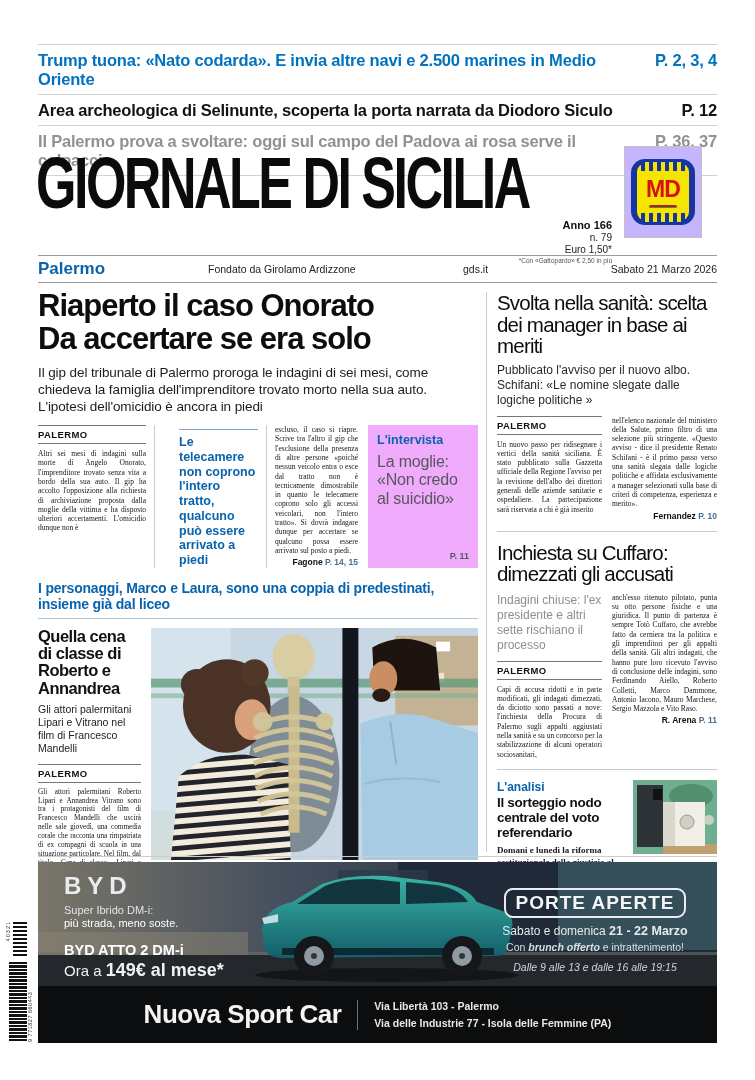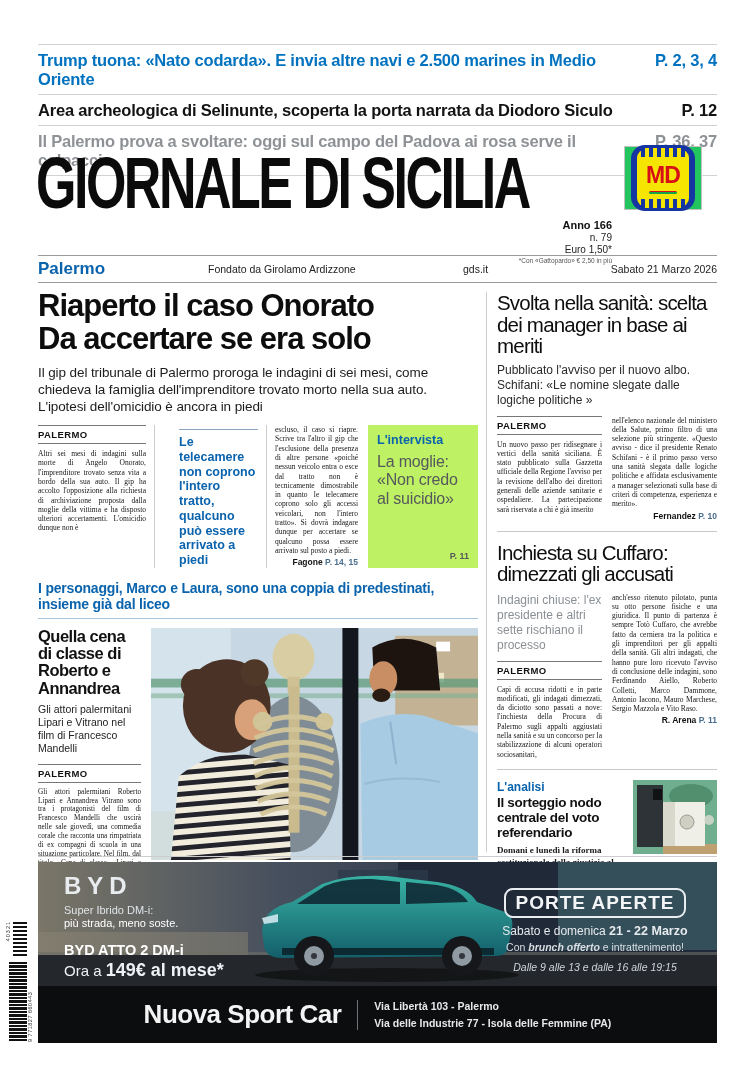--- a/index.html
+++ b/index.html
@@ -13,22 +13,22 @@
   .teasers { position:absolute; left:38px; top:44px; width:679px; }
   .teaser-row { display:flex; justify-content:space-between; align-items:baseline;
     padding:6px 0 5px; border-bottom:1px solid #d0d3d5; font-weight:700; font-size:16.5px; letter-spacing:-0.2px;}
   .teaser-row:first-child { border-top:1px solid #d0d3d5; }
   .t-blue { color:#0072bf; } .t-black { color:#121212; } .t-gray { color:#8e9296; }
   .teaser-pages { white-space:nowrap; margin-left:12px; }
   
   .masthead-title { position:absolute; left:36px; top:142px; height:78px; }
   .masthead-title span { display:inline-block; font-weight:700; font-size:52px; letter-spacing:-2.5px;
     transform:scaleY(1.38); transform-origin:left top; white-space:nowrap; color:#0b0b0b; }
-  .md-logo { position:absolute; left:624px; top:146px; width:78px; height:64px; border:1px solid #c2c2c2;
-    background:#22c55e; display:flex; align-items:center; justify-content:center; }
+  .md-logo { position:absolute; left:624px; top:146px; width:78px; height:92px; border:1px solid #c2c2c2;
+    background:#c4b5fd; display:flex; align-items:center; justify-content:center; }
   .md-badge { position:relative; width:64px; height:66px; background:#1535a3; border-radius:14px; overflow:hidden; }
   .md-yellow { position:absolute; inset:4px 6px; background:#f5e500; border-radius:9px; }
   .md-stripes { position:absolute; left:10px; right:10px; height:9px;
     background:repeating-linear-gradient(90deg,#1535a3 0 4px,#f5e500 4px 8px); }
   .md-stripes.top { top:3px; } .md-stripes.bot { bottom:3px; }
   .md-text { position:absolute; left:0; right:0; top:17px; text-align:center;
     font-weight:700; font-size:23px; letter-spacing:-1px; color:#d80f16; }
   .md-underline { position:absolute; left:50%; transform:translateX(-50%); bottom:17px; width:28px; height:3px;
     background:linear-gradient(180deg,#d80f16 0 1.5px,#17a34a 1.5px 3px); border-radius:2px; }
   .pubinfo { position:absolute; right:143px; top:219px; width:220px; text-align:right; line-height:1.18; }
@@ -56,21 +56,21 @@
     text-align:justify; color:#141414; }
   .byline { text-align:right; font-size:8.5px; margin-top:2px; }
   .byline .nm { font-weight:700; color:#111; }
   .byline .pg { font-weight:700; color:#4a6e8f; }
   .lead-row { display:flex; margin-top:10px; }
   .lead-c1 { width:108px; }
   .lead-quote { width:104px; margin-left:8px; padding:4px 0 0 24px; border-left:1px solid #ccc;
     font-weight:700; font-size:12.5px; line-height:1.18; color:#0a63ad; }
   .lead-quote .qinner{ border-top:1px solid #8aa5c0; padding-top:5px; display:block; }
   .lead-c2 { width:92px; margin-left:8px; padding-left:8px; border-left:1px solid #ccc; }
-  .intervista { flex:1; margin-left:10px; background:#bef264; padding:8px 9px; position:relative; }
+  .intervista { flex:1; margin-left:10px; background:#f0abfc; padding:8px 9px; position:relative; }
   .intervista .lbl { font-weight:700; font-size:12.5px; color:#0a63ad; margin-bottom:6px; }
   .intervista .quote { font-size:16px; line-height:1.14; color:#55585c; letter-spacing:-0.2px; }
   .intervista .pg { position:absolute; right:9px; bottom:7px; font-weight:700; font-size:9px; color:#55585c; }
   .banner { margin-top:12px; padding-bottom:6px; border-bottom:1px solid #a9c6df;
     font-weight:700; font-size:14px; color:#0a63ad; letter-spacing:-0.2px; }
   .cinema { display:flex; margin-top:9px; }
   .cinema-left { width:103px; }
   .h-cinema { font-weight:700; font-size:16.5px; line-height:1.05; letter-spacing:-0.5px; }
   .cinema-stand { margin-top:6px; font-size:10.5px; line-height:1.25; color:#222; margin-bottom:8px; }
   .cinema-left .body-serif { font-size:7.2px; }

